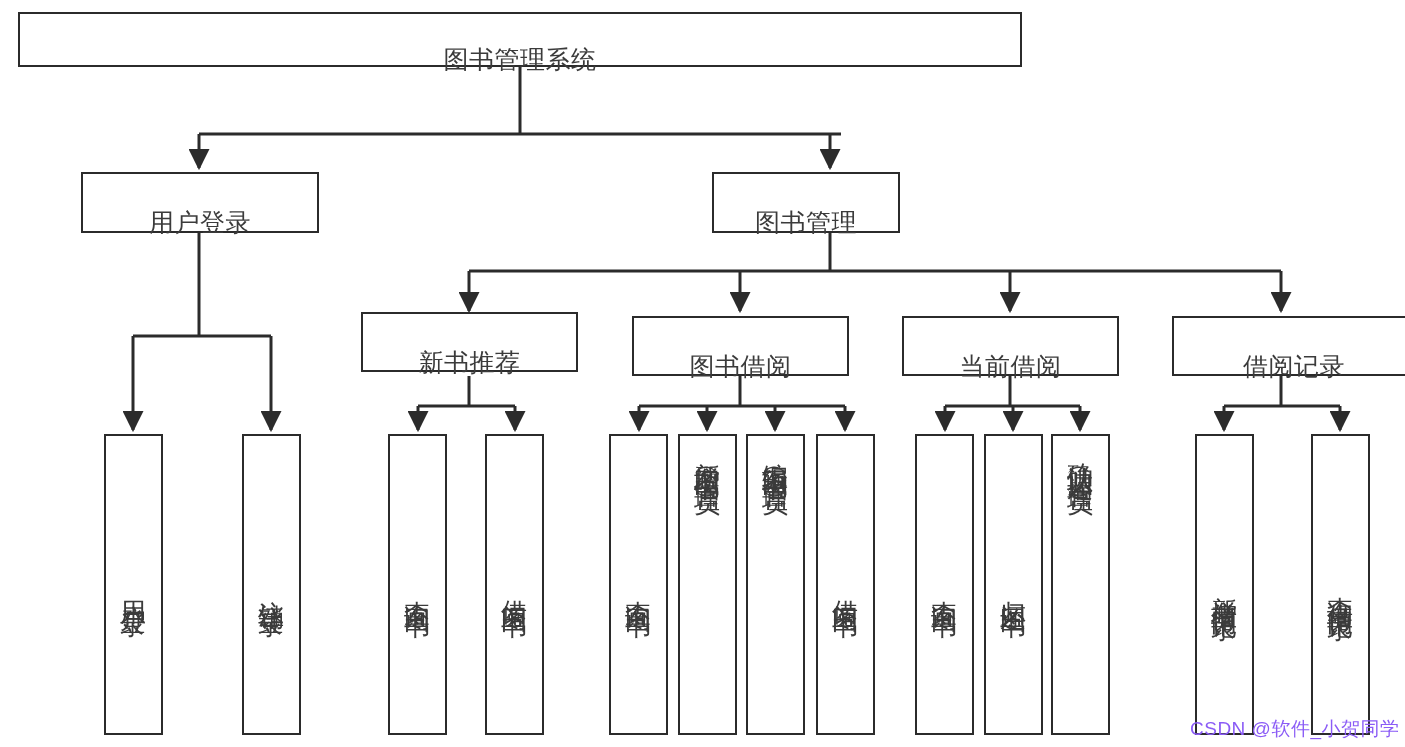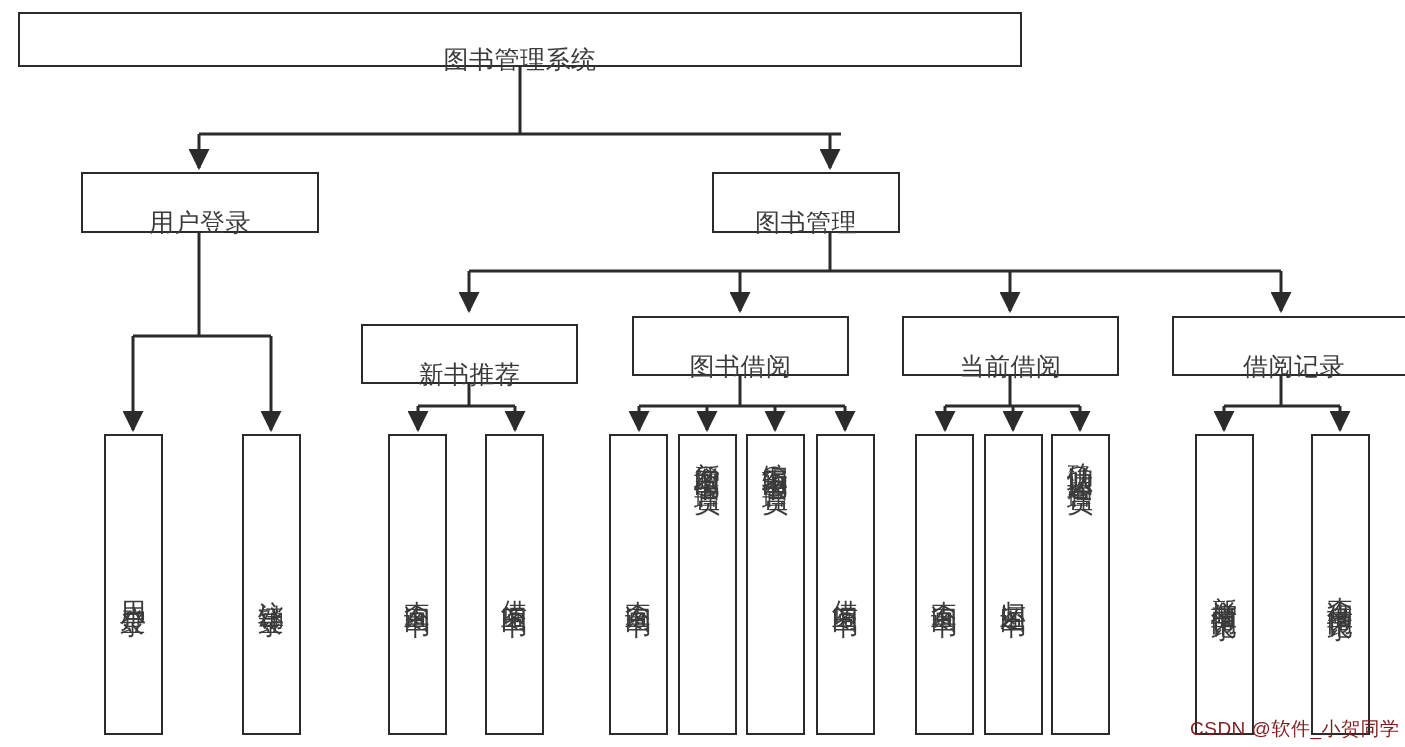--- a/index.html
+++ b/index.html
@@ -63,21 +63,21 @@
     line-height: 1.0;
     letter-spacing: 4px;
     white-space: nowrap;
   }
   
   .node.vert.center {
     align-items: center;
   }
   .watermark {
     position: absolute;
-    color: #7f1d1d;
+    color: #8b5cf6;
     font-size: 19px;
     white-space: nowrap;
     letter-spacing: 0.5px;
     font-family: "Liberation Sans", "DejaVu Sans", sans-serif;
   }
 </style>
 </head>
 <body>
 
 <div id="canvas">
@@ -136,21 +136,21 @@
     <span class="label">图书管理系统</span>
   </div>
 
   <div class="node horiz" style="left:81px; top:172px; width:238px; height:61px;">
     <span class="label">用户登录</span>
   </div>
   <div class="node horiz" style="left:712px; top:172px; width:188px; height:61px;">
     <span class="label">图书管理</span>
   </div>
 
-  <div class="node horiz" style="left:361px; top:324px; width:217px; height:60px;">
+  <div class="node horiz" style="left:361px; top:312px; width:217px; height:60px;">
     <span class="label">新书推荐</span>
   </div>
   <div class="node horiz" style="left:632px; top:316px; width:217px; height:60px;">
     <span class="label">图书借阅</span>
   </div>
   <div class="node horiz" style="left:902px; top:316px; width:217px; height:60px;">
     <span class="label">当前借阅</span>
   </div>
   <div class="node horiz" style="left:1172px; top:316px; width:244px; height:60px;">
     <span class="label">借阅记录</span>

